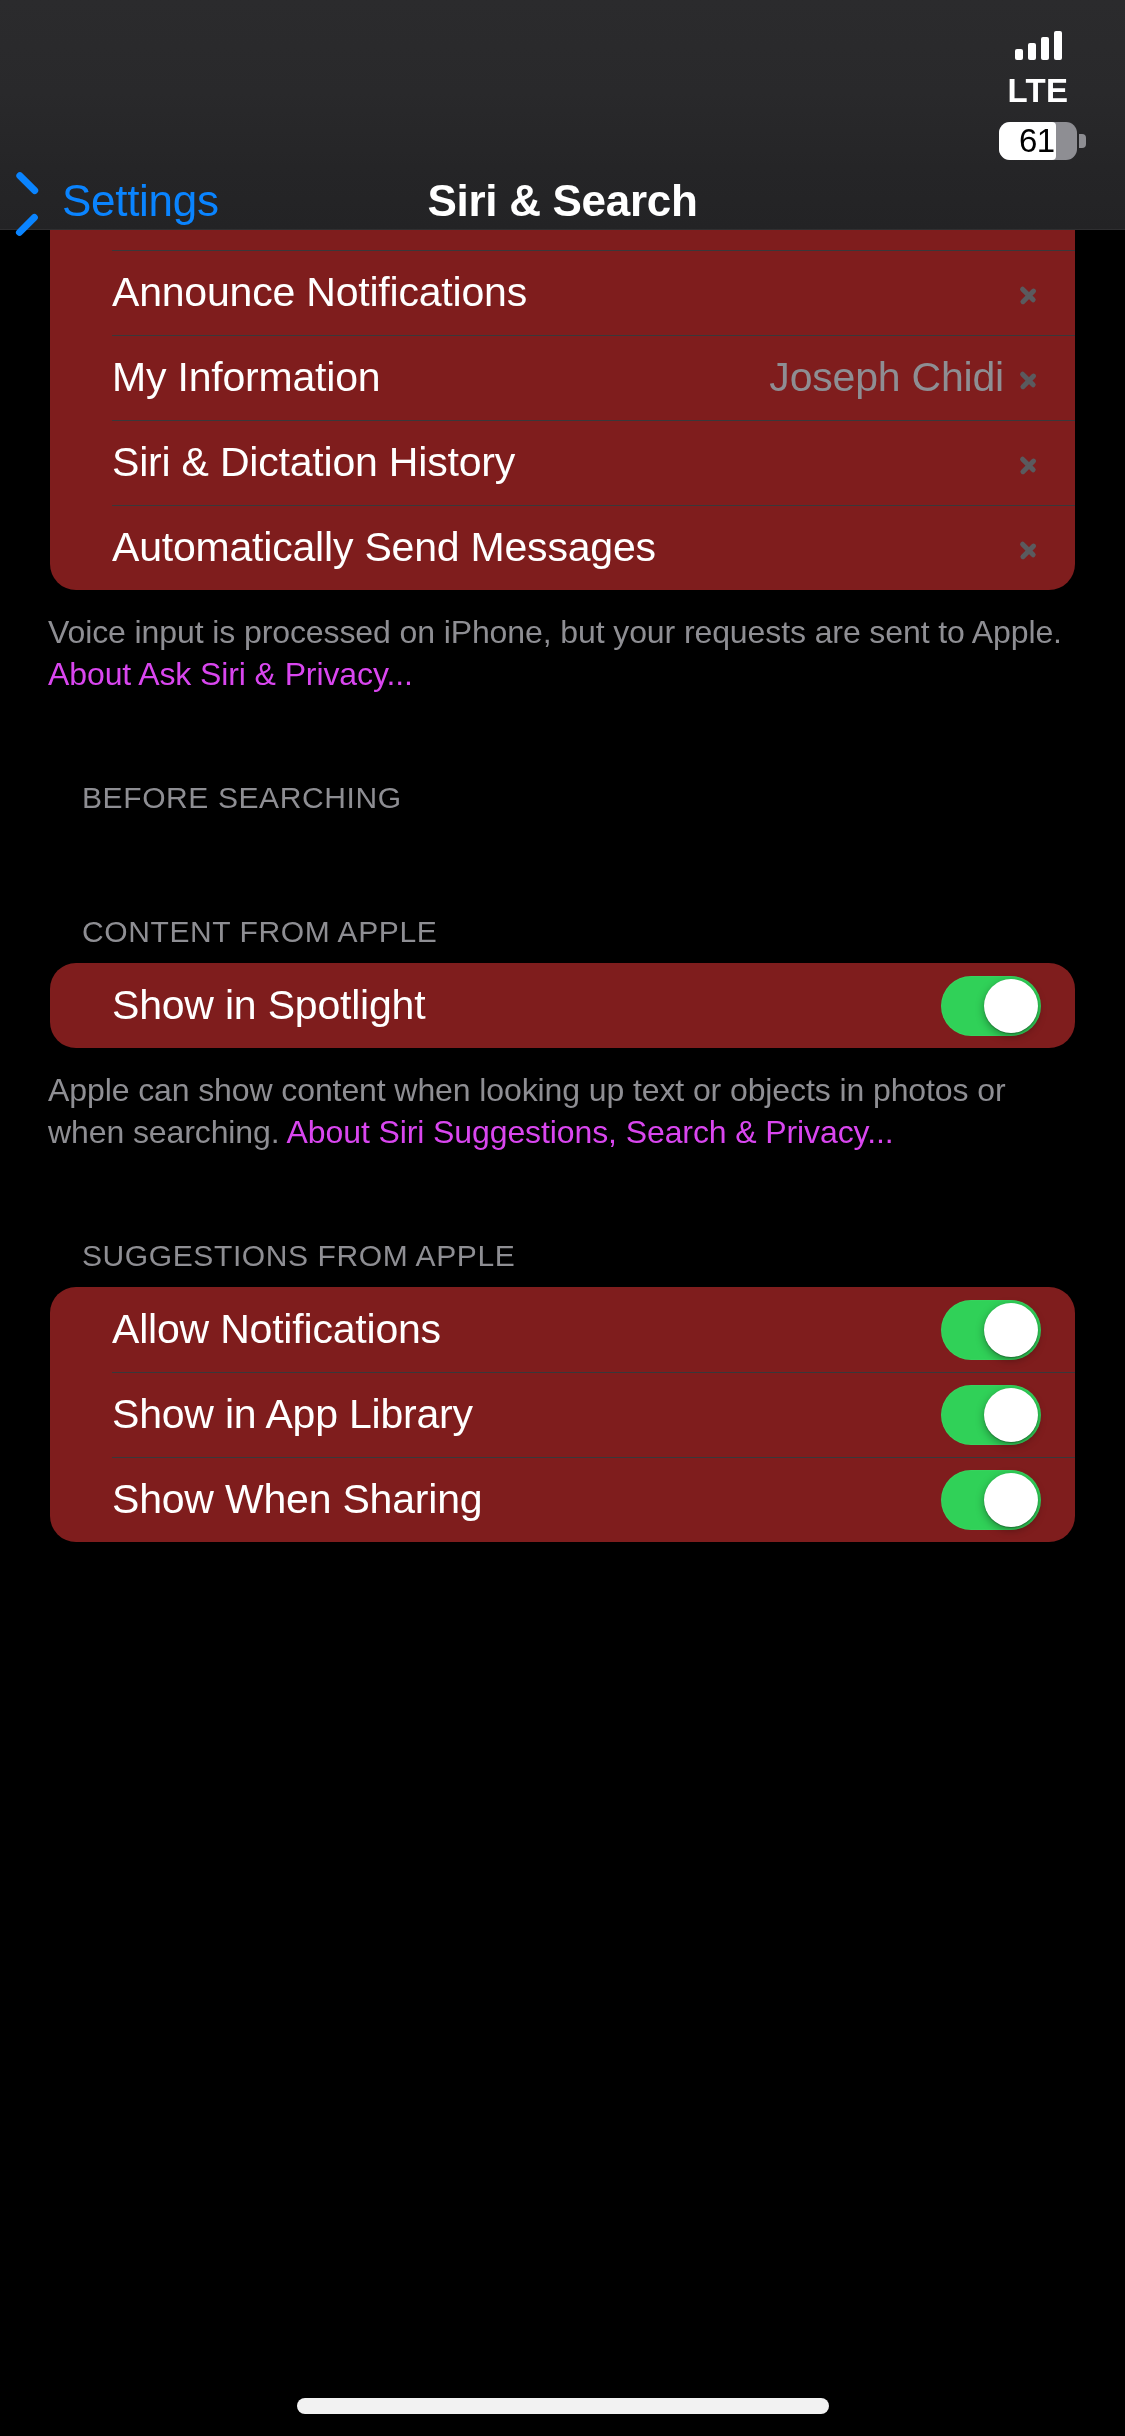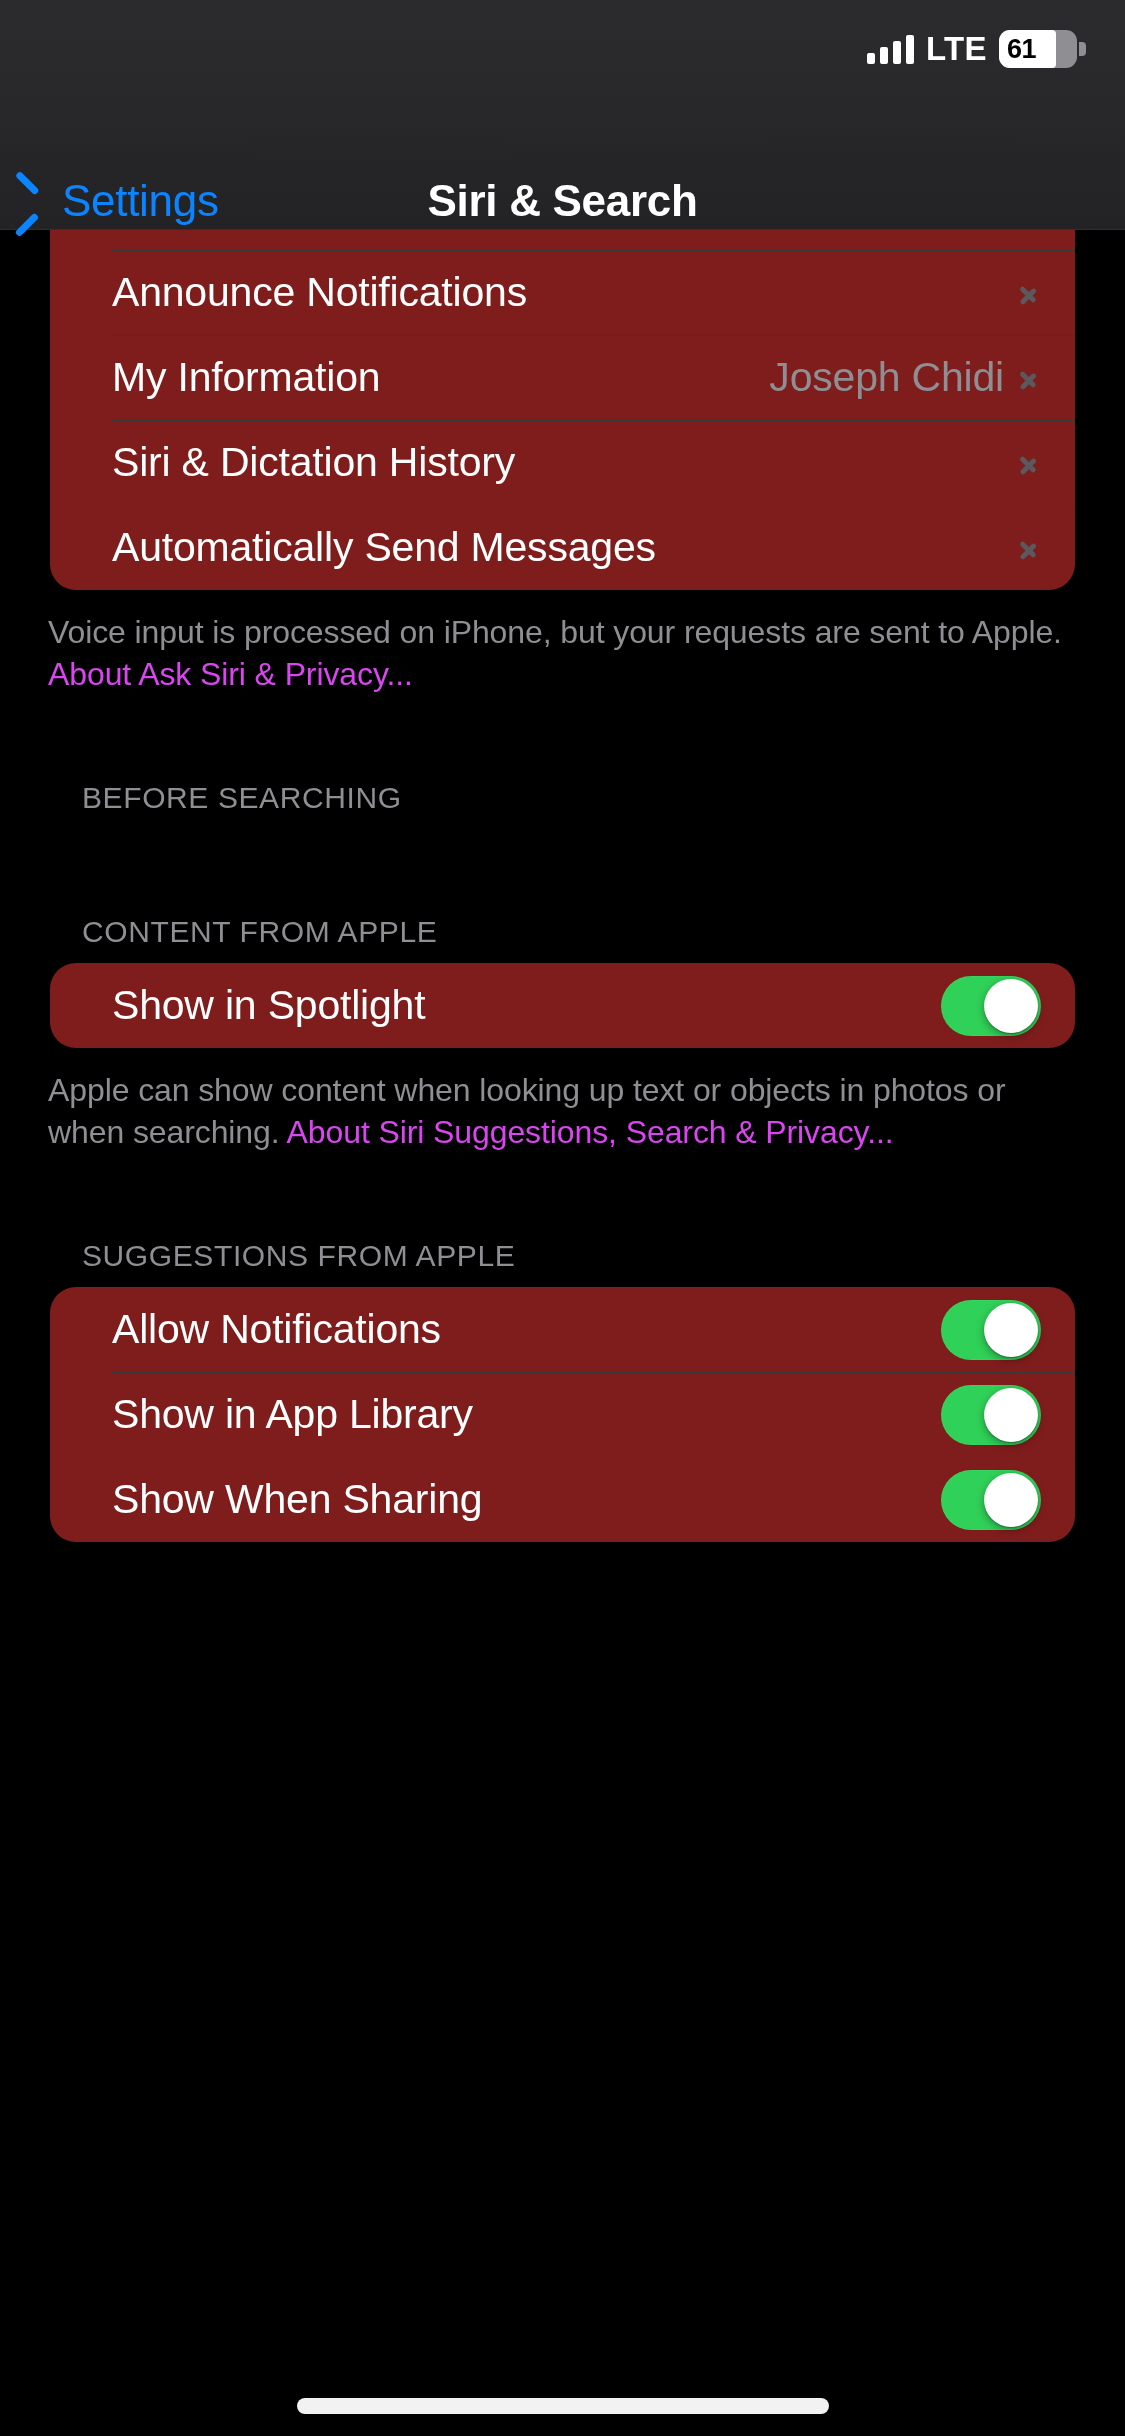--- a/index.html
+++ b/index.html
@@ -112,22 +112,22 @@
     position:relative; width:78px; height:38px;
     border-radius:11px; background:#8E8E93;
     display:flex; align-items:center;
   }
   .batt .fill {
     position:absolute; left:0; top:0; height:38px; width:57px;
     background:#fff; border-radius:11px 4px 4px 11px;
   }
   .batt .pct {
     position:relative; z-index:2;
-    font-size:27px; font-weight:bold; color:#000;
-    padding-left:8px; letter-spacing:-0.5px;
+    font-size:33px; font-weight:normal; color:#000;
+    padding-left:20px; letter-spacing:-0.5px;
   }
   .batt .cap {
     position:absolute; right:-9px; top:12px;
     width:7px; height:14px; border-radius:0 4px 4px 0; background:#8E8E93;
   }
 
   
   .nav-back {
     position:absolute; left:26px; top:176px;
     display:flex; align-items:center; z-index:11;
@@ -236,21 +236,21 @@
             <span class="knob"></span>
           </span>
       </div>
     </div>
 
     <div class="gap-l"></div>
   </div>
 
   <div id="topbar"></div>
   <div class="status-time">21:47</div>
-  <div class="status-right" style="z-index:11;">
+  <div class="status-right" style="z-index:11;flex-direction:column;">
     <span class="sig">
         <i></i>
         <i></i>
         <i></i>
         <i></i>
       </span>
     <span class="lte">LTE</span>
     <span class="batt">
       <span class="fill"></span>
       <span class="pct">61</span>

